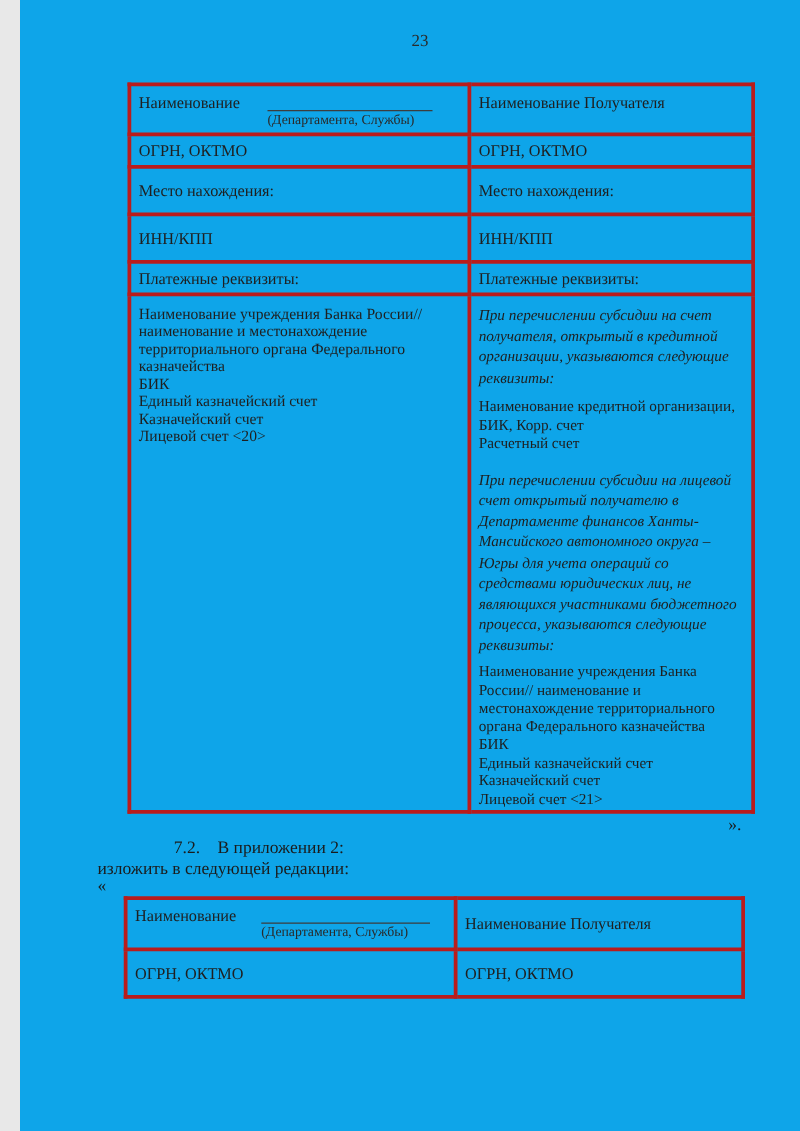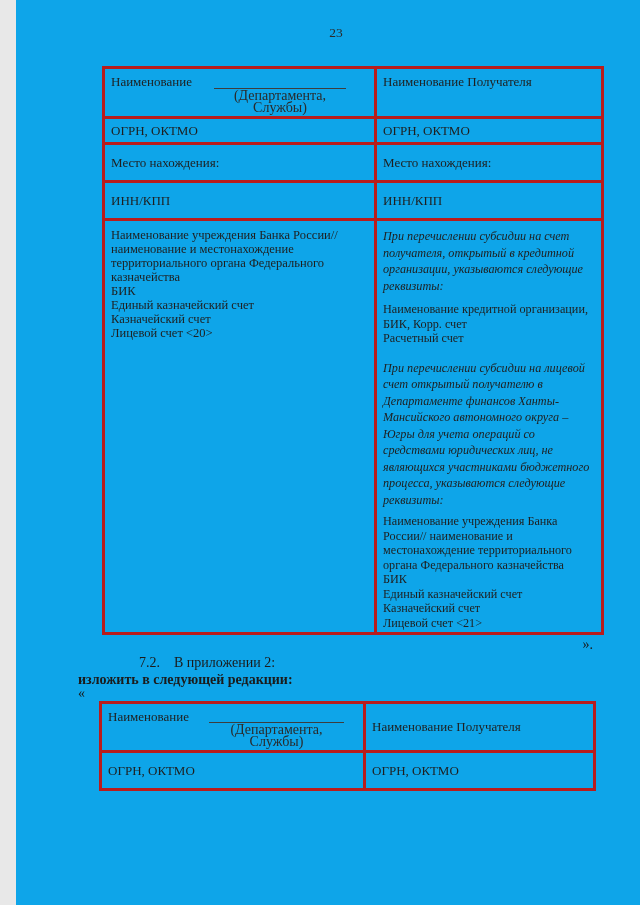--- a/index.html
+++ b/index.html
@@ -23,41 +23,41 @@
 
   .h40 { height: 40px; } .h26 { height: 26px; } .h27 { height: 38px; }
   .h412 { height: 412px; } .h52 { height: 52px; } .h41 { height: 41px; }
   td.top { vertical-align: top; padding-top: 5px; }
 
   
   .sig-inline { display: flex; align-items: flex-start; }
   .sig-inline .sig-label { white-space: nowrap; }
   .blank { display: block; }
   .blank .line { display: block; height: 15px; border-bottom: 1px solid #3d3d3d; }
-  .blank .caption { display: block; font-size: 14px; line-height: 12px; text-align: center; padding-top: 1px; color: #2a2a2a; }
+  .blank .caption { display: block; font-size: 11px; line-height: 12px; text-align: left; padding-top: 1px; color: #2a2a2a; }
   .t1 .blank-r1 { width: 132px; margin-left: 22px; }
   .t2 .blank-r1 { width: 207px; margin-top: 2px; }
   .t2 .blank-r1 .line { height: 13px; }
   .t2 .blank-r2 { width: 135px; margin-left: 20px; }
   .t2 .blank-r2 .line { height: 14px; }
 
   .pre { white-space: pre; }
   .bigcell { vertical-align: top; padding-top: 7px; overflow: hidden; font-family: Liberation Serif, serif; }
   .bigleft { font-size: 12.5px; line-height: 14px; }
   .blk { font-size: 12.2px; }
   .blk.it { font-style: italic; line-height: 16.5px; }
   .blk.rg { line-height: 14.5px; }
   .gap-sm { margin-bottom: 8px; }
   .gap-md { margin-bottom: 14px; }
   .gap-xs { margin-bottom: 6px; }
 
   .close-quote { width: 577px; text-align: right; font-size: 14px; line-height: 16px; margin-top: 2px; }
   .p72   { margin: 1px 62px 0; text-indent: 61px; font-size: 14px; line-height: 17px; }
   .p721-l1 { margin: 1px 62px 0; text-indent: 61px; font-size: 14px; line-height: 17px; text-align: justify; text-align-last: justify; }
-  .p721-l2 { margin: 0 62px; font-size: 14px; line-height: 17px; font-weight: bold; }
+  .p721-l2 { margin: 0 62px; font-size: 14px; line-height: 17px; }
   .open-quote { margin-left: 62px; font-size: 14px; line-height: 12px; }
 </style>
 </head>
 <body>
 
 <div class="page">
 
   <div class="page-number">23</div>
 
   <table class="t1">
@@ -82,20 +82,24 @@
       <td class="h26">ОГРН, ОКТМО</td>
       <td class="h26">ОГРН, ОКТМО</td>
     </tr>
     <tr>
       <td class="h27">Место нахождения:</td>
       <td class="h27">Место нахождения:</td>
     </tr>
     <tr>
       <td class="h27">ИНН/КПП</td>
       <td class="h27">ИНН/КПП</td>
+    </tr>
+    <tr>
+      <td class="h26">Платежные реквизиты:</td>
+      <td class="h26">Платежные реквизиты:</td>
     </tr>
     <tr>
       <td class="h412 bigcell">
         <div class="bigleft pre">Наименование учреждения Банка России//
 наименование и местонахождение
 территориального органа Федерального
 казначейства
 БИК
 Единый казначейский счет
 Казначейский счет

